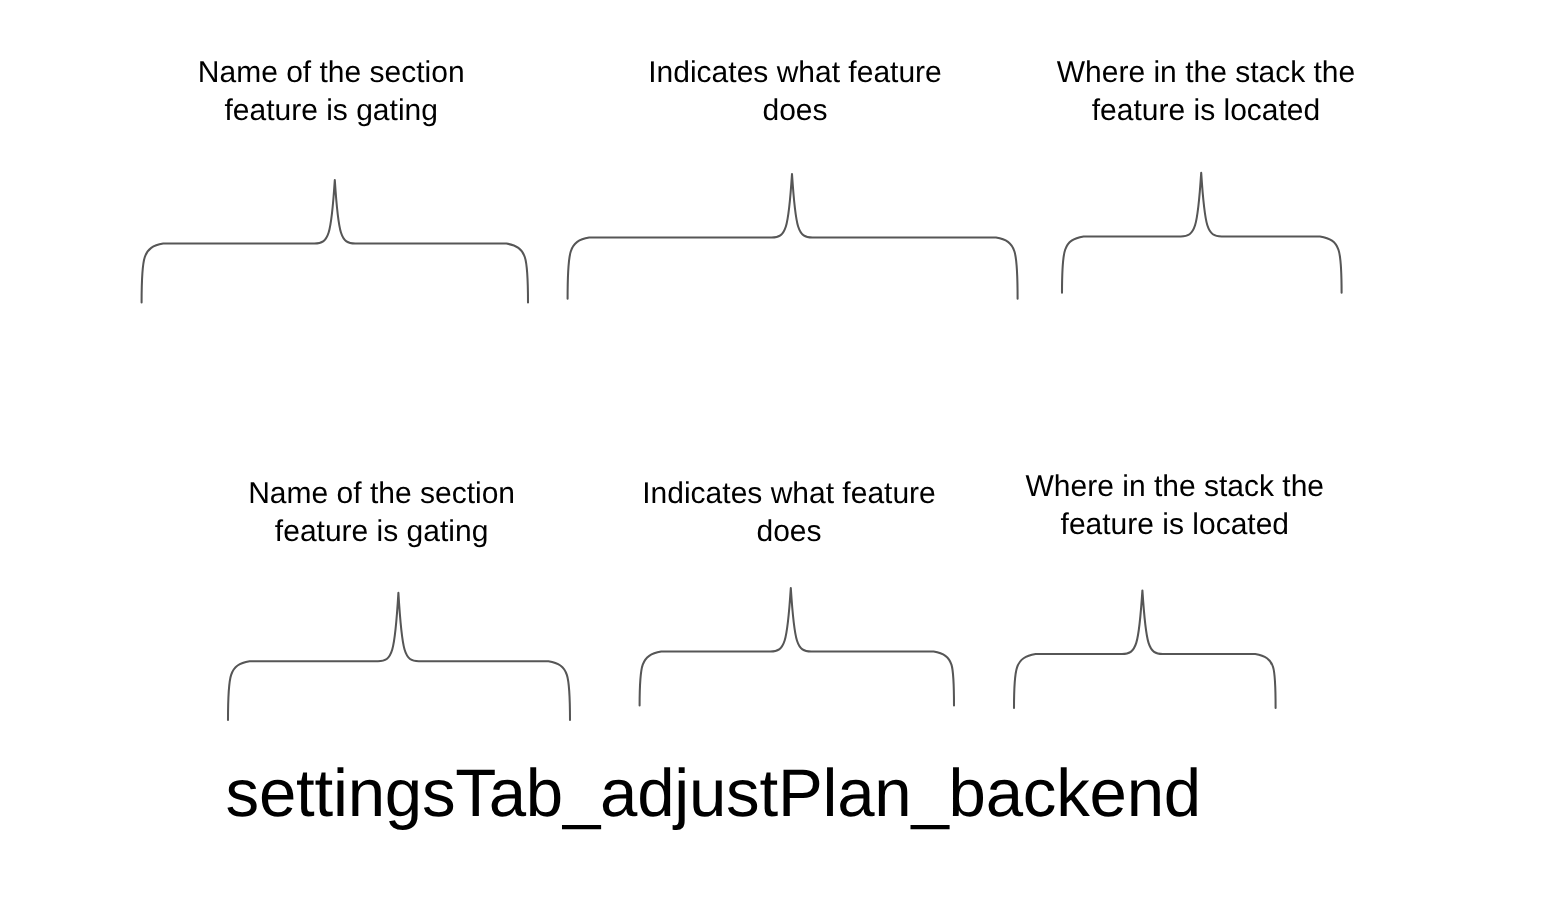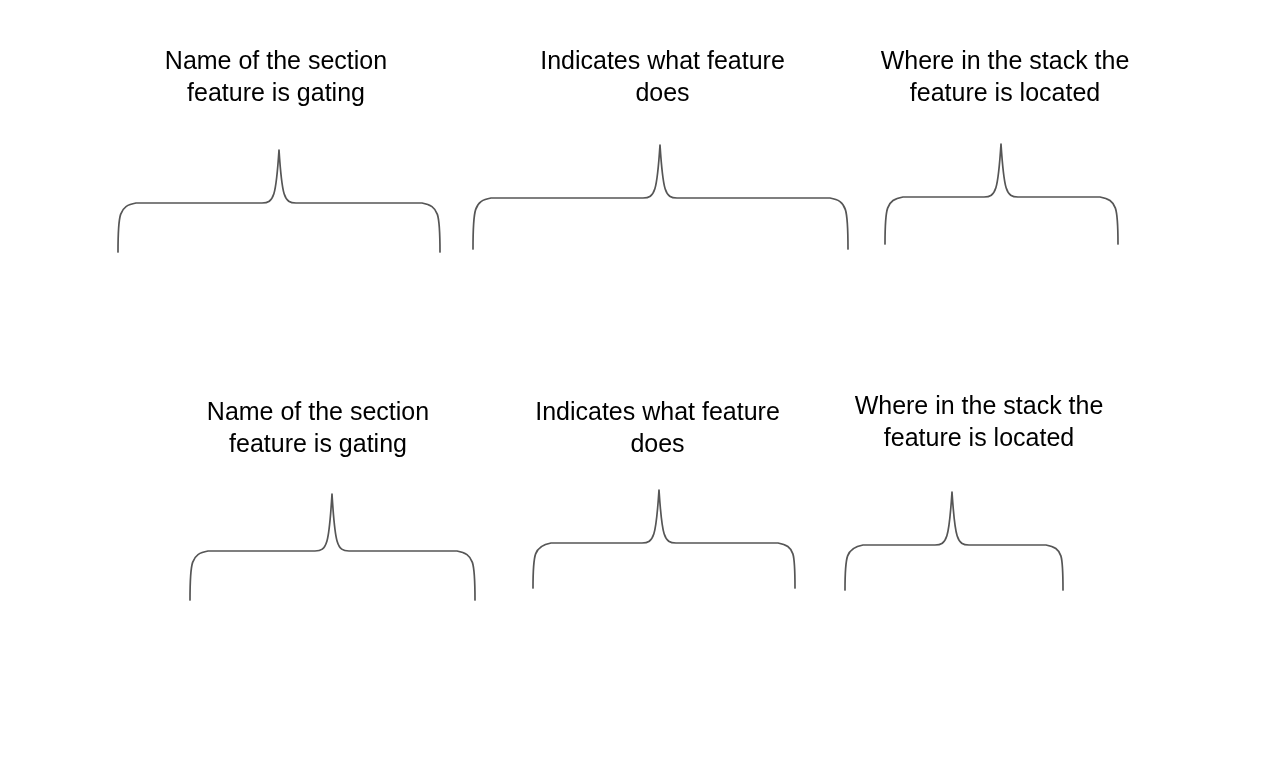--- a/index.html
+++ b/index.html
@@ -93,20 +93,21 @@
   <div class="caption" style="left:509px; top:395px; width:297px;">
     <div>Indicates what feature</div>
     <div>does</div>
   </div>
 
   <div class="caption" style="left:829px; top:389px; width:300px;">
     <div>Where in the stack the</div>
     <div>feature is located</div>
   </div>
 
+  <div class="flag-string" style="left:188px; top:628px; font-size:56px;">settingsTab_adjustPlan_backend</div>
 
   <svg class="brace-layer" viewBox="0 0 1284 758" width="1284" height="758" aria-hidden="true">
 
     <path d="
       M118,252
       C118,214 119,206 136,203
       L262,203
       C274,203 276,196 279,150
       C282,196 284,203 296,203
       L422,203

